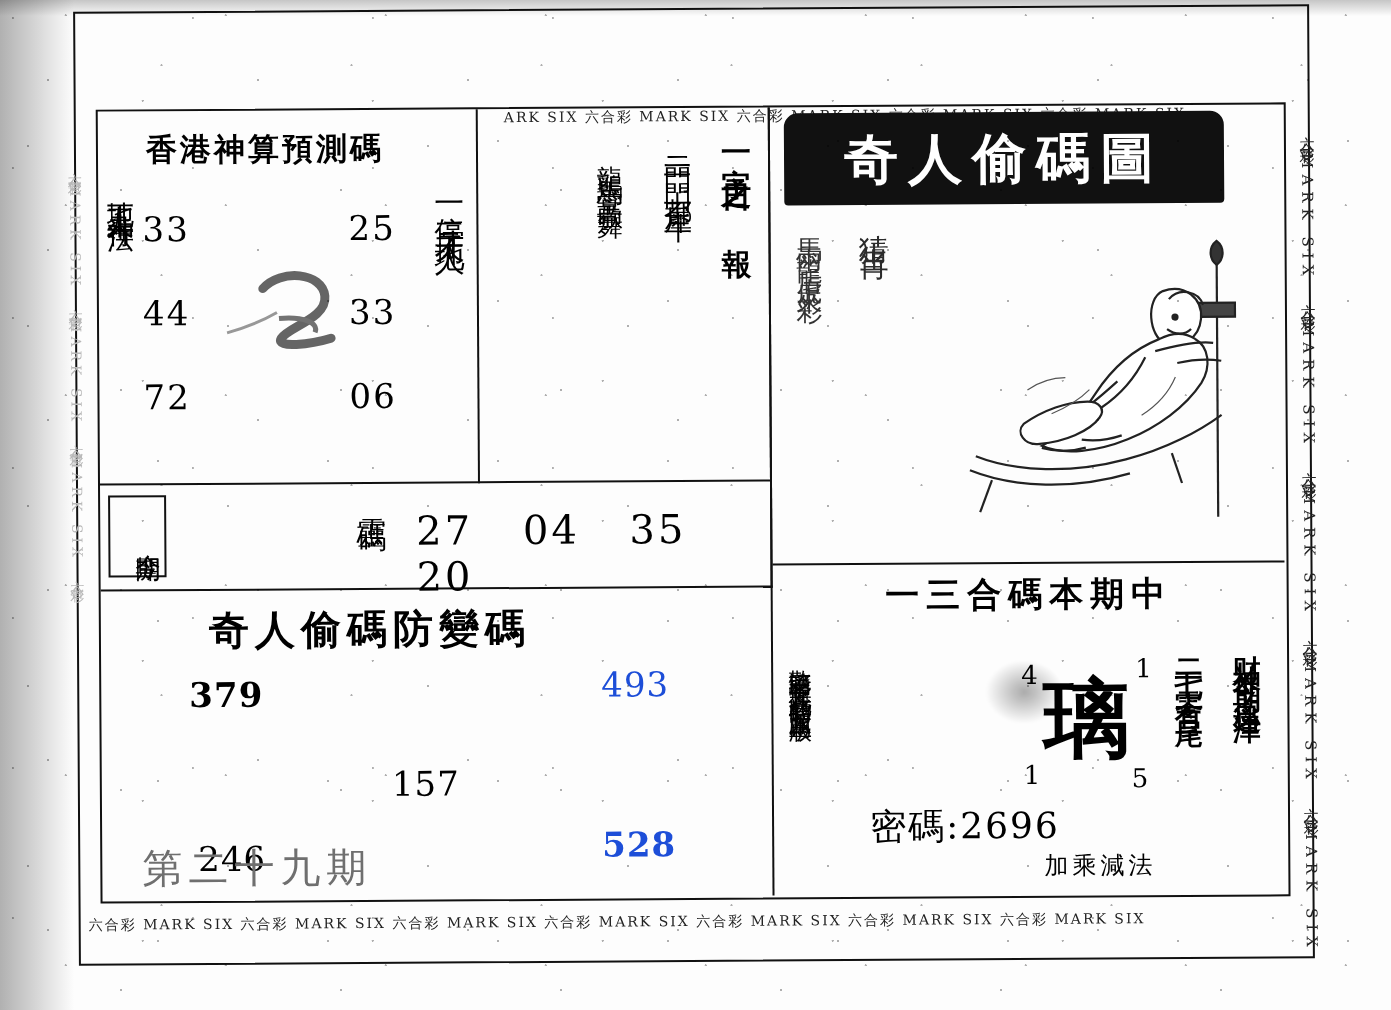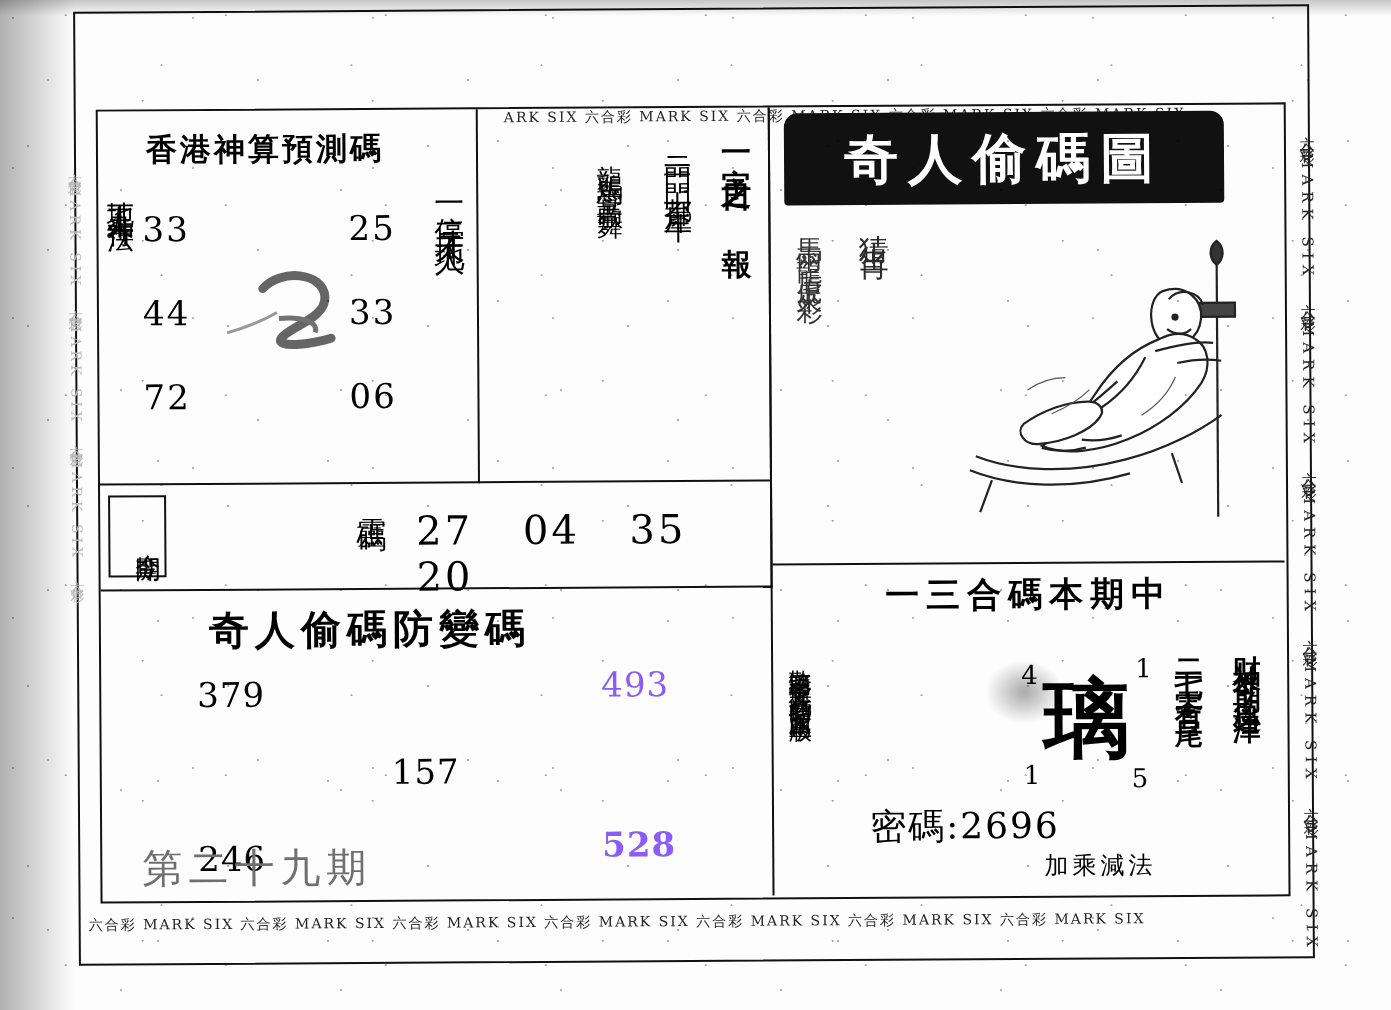--- a/index.html
+++ b/index.html
@@ -278,21 +278,21 @@
     font-size: 40px;
     font-weight: bold;
     letter-spacing: 6px;
   }
   .bl-n {
     position: absolute;
     font-family: "DejaVu Serif", serif;
     font-size: 34px;
     letter-spacing: 1px;
   }
-  .bl-n.faint { color: #8b5cf6; }
+  .bl-n.faint { color: #1d4ed8; }
   .bl-issue {
     position: absolute;
     left: 40px; top: 250px;
     font-family: "DejaVu Serif", serif;
     font-size: 40px;
     letter-spacing: 6px;
     color: #6f6f6f;
   }
 
   
@@ -490,23 +490,23 @@
         <span>27</span>
         <span>04</span>
         <span>35</span>
         <span>20</span>
       </div>
     </div>
 
     <div class="panel p-bottomleft">
       <div class="bl-title">奇人偷碼防變碼</div>
 
-      <div class="bl-n" style="left:96px; top:84px;">379</div>
+      <div class="bl-n" style="left:88px; top:84px;font-weight:bold;">379</div>
       <div class="bl-n faint" style="left:500px; top:76px;">493</div>
-      <div class="bl-n" style="left:290px; top:162px;">157</div>
+      <div class="bl-n" style="left:290px; top:174px;">157</div>
       <div class="bl-n" style="left:96px; top:248px;">246</div>
       <div class="bl-n faint" style="left:500px; top:236px;font-weight:bold;">528</div>
 
       <div class="bl-issue">第二十九期</div>
     </div>
 
     <div class="panel p-combo">
       <div class="combo-head">一三合碼本期中</div>
       <div class="combo-note">敬請彩民留意 凡有此商標的 版面為正版！</div>
 

